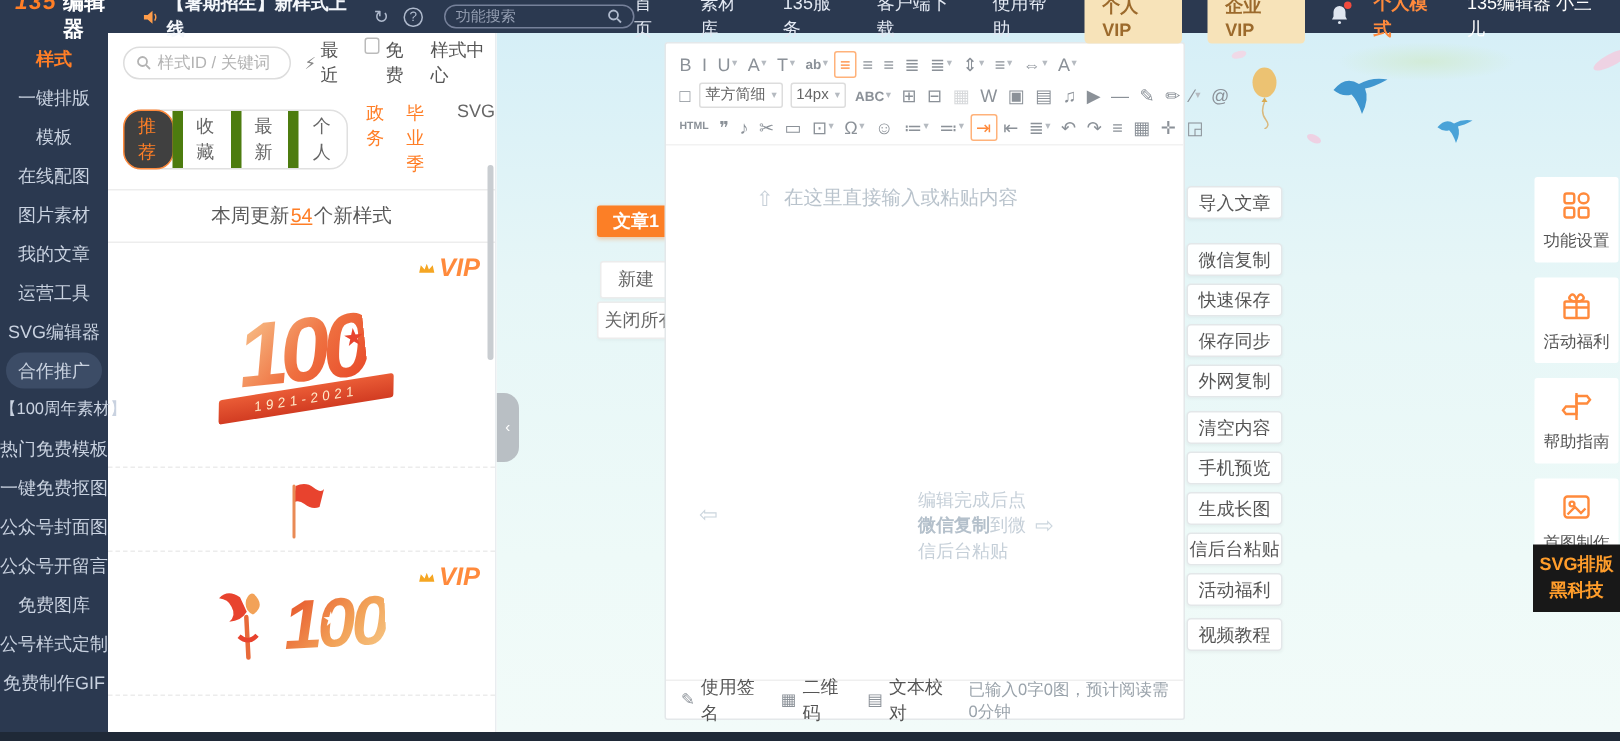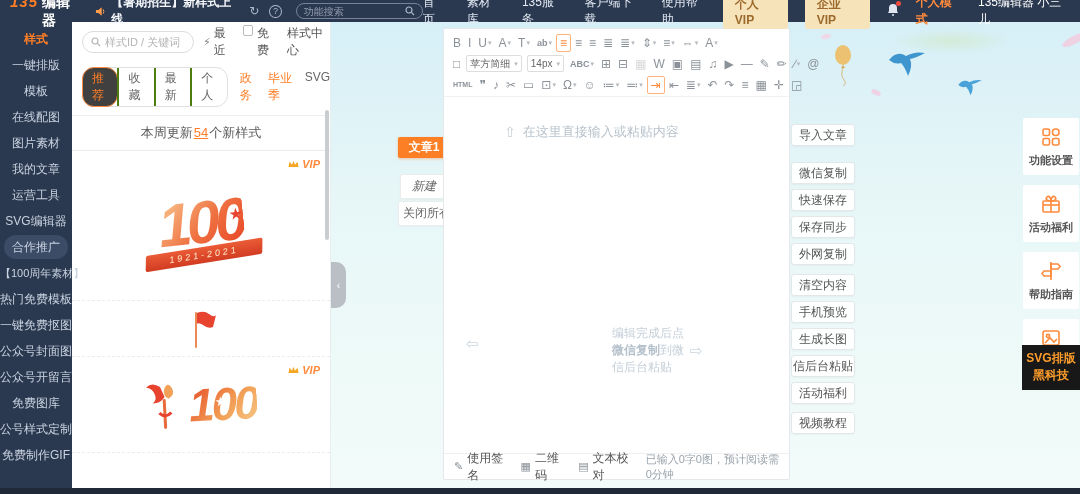--- a/index.html
+++ b/index.html
@@ -45,31 +45,31 @@
   .sp-search { width:116px; height:22px; border:1px solid #ddd; border-radius:12px; display:flex; align-items:center; padding:0 8px; gap:4px; color:#aaa; }
   .sp-search input { border:none; outline:none; width:80px; font-size:11px; color:#666; }
   .sp-search input::placeholder { color:#b3b3b3; }
   .sp-recent { display:flex; align-items:center; gap:3px; cursor:pointer; color:#555; }
   .sp-recent .bolt { color:#888; font-size:11px; }
   .sp-free { display:flex; gap:4px; cursor:pointer; color:#555; }
   .checkbox { width:11px; height:11px; border:1px solid #bbb; border-radius:2px; display:inline-block; }
   .sp-center { cursor:pointer; color:#555; }
   .sp-filter-row { display:flex; align-items:center; gap:12px; padding:3px 0 8px 10px; border-bottom:1px solid #ededed; }
   .seg { display:inline-flex; border:1px solid #e0e0e0; border-radius:12px; }
-  .seg span { padding:2px 9px; font-size:12px; color:#666; border-left:2px solid #4d7c0f; cursor:pointer; }
+  .seg span { padding:2px 9px; font-size:12px; color:#666; border-left:7px solid #4d7c0f; cursor:pointer; }
   .seg span:first-child { border-left:none; }
   .seg span.active { border:1px solid #ff8a3c; color:#ff7e26; border-radius:12px; margin:-1px; background:#404040; }
   .tag-link { cursor:pointer; color:#666; }
   .tag-link.hot { color:#ff7e26; }
   .sp-notice { text-align:center; padding:8px 0; color:#595959; font-size:13px; border-bottom:1px solid #ededed; }
   .sp-notice .cnt { color:#ff7e26; text-decoration:underline; margin:0 1px; }
   .style-list { overflow:hidden; height:346px; }
   .style-item { position:relative; border-bottom:1px dashed #ececec; display:flex; align-items:center; justify-content:center; cursor:pointer; }
   .vip-badge { position:absolute; right:10px; top:7px; display:flex; align-items:center; gap:2px;
-               color:#ff8a3c; font-weight:bold; font-style:italic; font-size:11px; }
+               color:#ff8a3c; font-weight:bold; font-style:italic; font-size:17px; }
   .art100 { position:relative; transform:rotate(-6deg); text-align:center; }
   .art100 .num { font-style:italic; font-weight:900; font-size:60px; letter-spacing:-5px;
                  background:linear-gradient(135deg,#f8c38c 10%,#ef7040 55%,#e84b2a 90%);
                  -webkit-background-clip:text; background-clip:text; color:transparent; }
   .art100 .star { position:absolute; right:16px; top:20px; color:#e8432e; font-size:16px; font-style:normal; }
   .ribbon { margin:-10px auto 0; width:118px; background:linear-gradient(#ea5c36,#d23c22); color:#ffe9c8;
             font-size:9px; text-align:center; padding:3px 0; transform:rotate(-3deg) skewX(-10deg);
             letter-spacing:3px; border-radius:2px; }
   .art100b { display:flex; align-items:center; gap:2px; transform:rotate(-3deg); }
   .art100b .num { font-style:italic; font-weight:900; font-size:46px; letter-spacing:-3px;
@@ -86,21 +86,21 @@
                      border-radius:0 10px 10px 0; color:#fff; display:flex; align-items:center; justify-content:center;
                      font-size:10px; cursor:pointer; }
 
   
   .doc-tab-active { position:absolute; left:67px; top:115px; width:52px; height:21px; background:#fc7f26; color:#fff;
                     font-weight:bold; font-size:12px; text-align:center; line-height:21px; border-radius:2px;
                     box-shadow:0 1px 3px rgba(252,127,38,.4); cursor:pointer; }
   .doc-btn { position:absolute; background:#fff; border:1px solid #ececec; border-radius:2px; color:#666;
              font-size:12px; text-align:center; height:25px; line-height:23px; cursor:pointer;
              box-shadow:0 1px 2px rgba(0,0,0,.03); }
-  .doc-btn.new { left:69px; top:152px; width:48px;font-style:italic; }
+  .doc-btn.new { left:69px; top:152px; width:48px; }
   .doc-btn.close-all { left:67px; top:179px; width:58px; }
 
   
   .editor-panel { position:absolute; left:112px; top:6px; width:347px; height:452px; background:#fff;
                   border:1px solid #e4e8ea; border-radius:2px; }
   .toolbar { padding:3px 6px 1px; border-bottom:1px solid #f2f2f2; }
   .tb-row { display:flex; align-items:center; flex-wrap:nowrap; height:21px; gap:1px; }
   .tb-icon { color:#8b9198; font-size:12px; padding:0 3px; height:18px; line-height:18px; border-radius:2px;
              cursor:pointer; display:inline-flex; align-items:center; white-space:nowrap; }
   .tb-icon.active { border:1px solid #ffb27a; color:#ff8a3c; }
@@ -129,22 +129,22 @@
   .action-col { position:absolute; left:460px; top:102px; width:64px; }
   .action-btn { width:64px; height:22px; line-height:20px; background:rgba(255,255,255,.95); border:1px solid #e3e7e9;
                 border-radius:3px; color:#555; font-size:12px; text-align:center; margin-bottom:5px; cursor:pointer;
                 box-shadow:0 1px 2px rgba(0,0,0,.04); }
   .gap-lg { height:11px; } .gap-md { height:4px; } .gap-sm { height:3px; }
 
   
   .right-rail { position:absolute; left:692px; top:96px; width:56px; }
   .rail-card { background:#fff; border-radius:2px; text-align:center; padding:8px 0 7px; margin-bottom:10px; cursor:pointer; }
   .rail-card svg { display:block; margin:0 auto; }
-  .rail-label { margin-top:5px; color:#555; font-size:11px;font-weight:bold; }
-  .svg-badge { position:absolute; left:691px; top:323px; width:58px; background:#181818; color:#ff9d2b;
+  .rail-label { margin-top:5px; color:#555; font-size:11px; }
+  .svg-badge { position:absolute; left:691px; top:341px; width:58px; background:#181818; color:#ff9d2b;
                font-weight:bold; font-size:12px; text-align:center; line-height:1.45; padding:5px 0; cursor:pointer; }
 
   
   .balloon { position:absolute; left:502px; top:22px; }
   .swallow1 { position:absolute; left:556px; top:28px; }
   .swallow2 { position:absolute; left:626px; top:56px; }
   .petal { position:absolute; width:10px; height:5px; border-radius:50%; background:#f2c8dd; opacity:.8; }
   .petal.p1 { left:540px; top:68px; transform:rotate(25deg); }
   .petal.p2 { left:490px; top:12px; transform:rotate(-15deg); background:#f6d3e2; }
   .petal.p3 { left:730px; top:14px; width:26px; height:8px; transform:rotate(-28deg); background:#f4cadd; }

